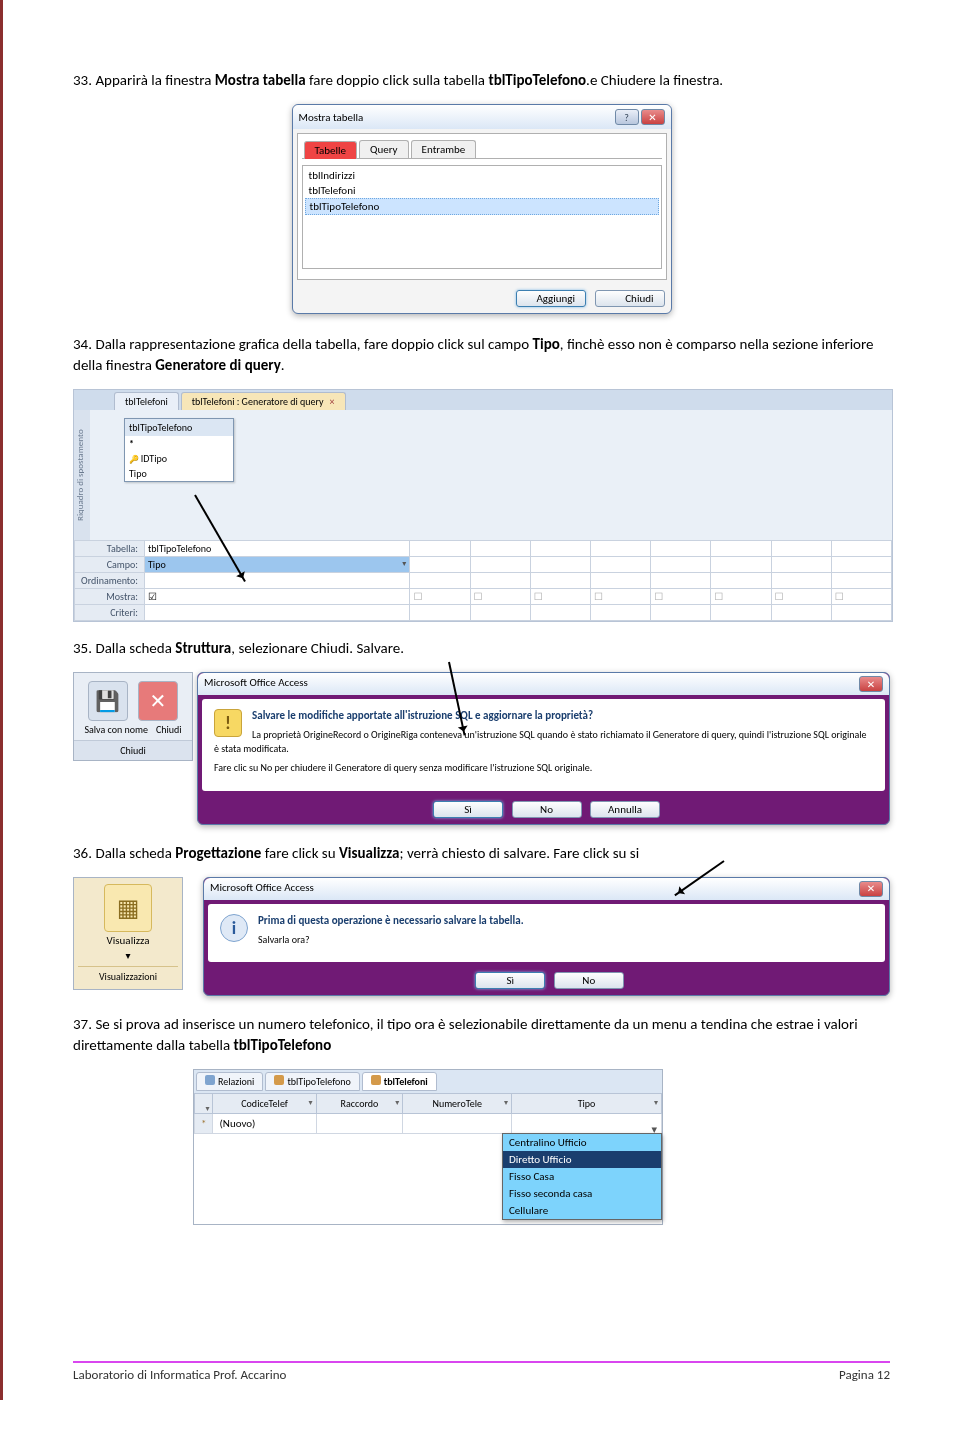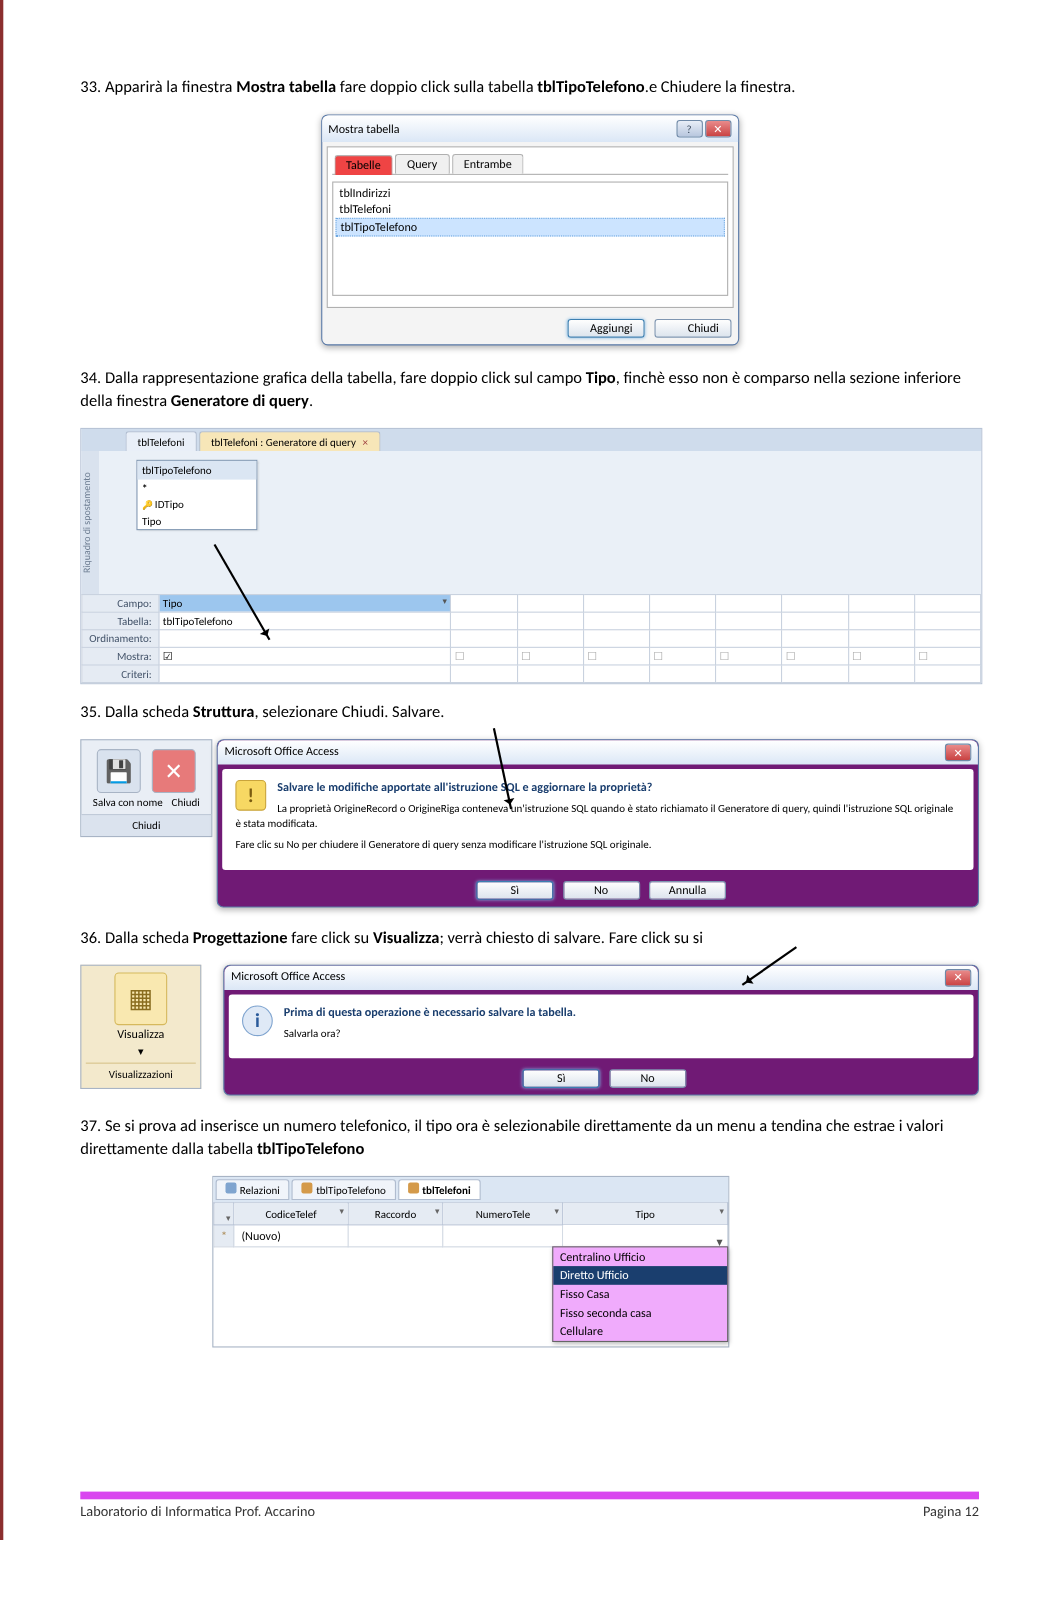--- a/index.html
+++ b/index.html
@@ -180,30 +180,30 @@
   .ds-tabicon.rel{background:#7fa4cf;}
   .ds-grid { border-collapse:collapse; width:100%;}
   .ds-grid th { background:#e5ebf3; border:1px solid #b8c4d6; padding:3px 4px; font-weight:normal; font-size:10px; position:relative;}
   .ds-grid th::after { content:"▾"; position:absolute; right:3px; font-size:8px; color:#666;}
   .ds-grid td { border:1px solid #d0d7e2; padding:3px 6px; font-size:11px;}
   .ds-grid td.rowhdr { background:#e5ebf3; width:18px; text-align:center; color:#a07838;}
   .ds-grid td.dd { background:#fff; position:relative;}
   .ds-grid td.dd::after { content:"▾"; position:absolute; right:4px; color:#555;}
   .dropdown {
     position:absolute; right:-1px; top:100%; width:160px;
-    background:#f0abfc; border:1px solid #666; z-index:10;
+    background:#7dd3fc; border:1px solid #666; z-index:10;
     box-shadow:1px 2px 4px rgba(0,0,0,.3);
   }
   .dropdown .opt { padding:2px 6px; font-size:11px;}
   .dropdown .opt.sel { background:#1a3e6e; color:#fff;}
 
   
   .footer {
     position:absolute; bottom:18px; left:70px; right:70px;
-    border-top:7px solid #d946ef; padding-top:4px;
+    border-top:2px solid #d946ef; padding-top:4px;
     display:flex; justify-content:space-between;
     font-size:13px; color:#333;
   }
 </style>
 </head>
 <body>
 
 <div class="page">
 
   <p class="step">
@@ -256,34 +256,34 @@
         <div class="row star">*</div>
         <div class="row key">IDTipo</div>
         <div class="row">Tipo</div>
       </div>
       <div class="arrow1"></div>
     </div>
     <div class="qd-grid-wrap">
       <table class="qd-grid">
         <tbody>
             <tr>
+              <td class="lbl">Tabella:</td>
+              <td>tblTipoTelefono</td>
+              <td></td>
+              <td></td>
+              <td></td>
+              <td></td>
+              <td></td>
+              <td></td>
+              <td></td>
+              <td></td>
+            </tr>
+        <tr>
               <td class="lbl">Campo:</td>
               <td class="sel drop">Tipo</td>
-              <td></td>
-              <td></td>
-              <td></td>
-              <td></td>
-              <td></td>
-              <td></td>
-              <td></td>
-              <td></td>
-            </tr>
-        <tr>
-              <td class="lbl">Tabella:</td>
-              <td>tblTipoTelefono</td>
               <td></td>
               <td></td>
               <td></td>
               <td></td>
               <td></td>
               <td></td>
               <td></td>
               <td></td>
             </tr>
         <tr>

